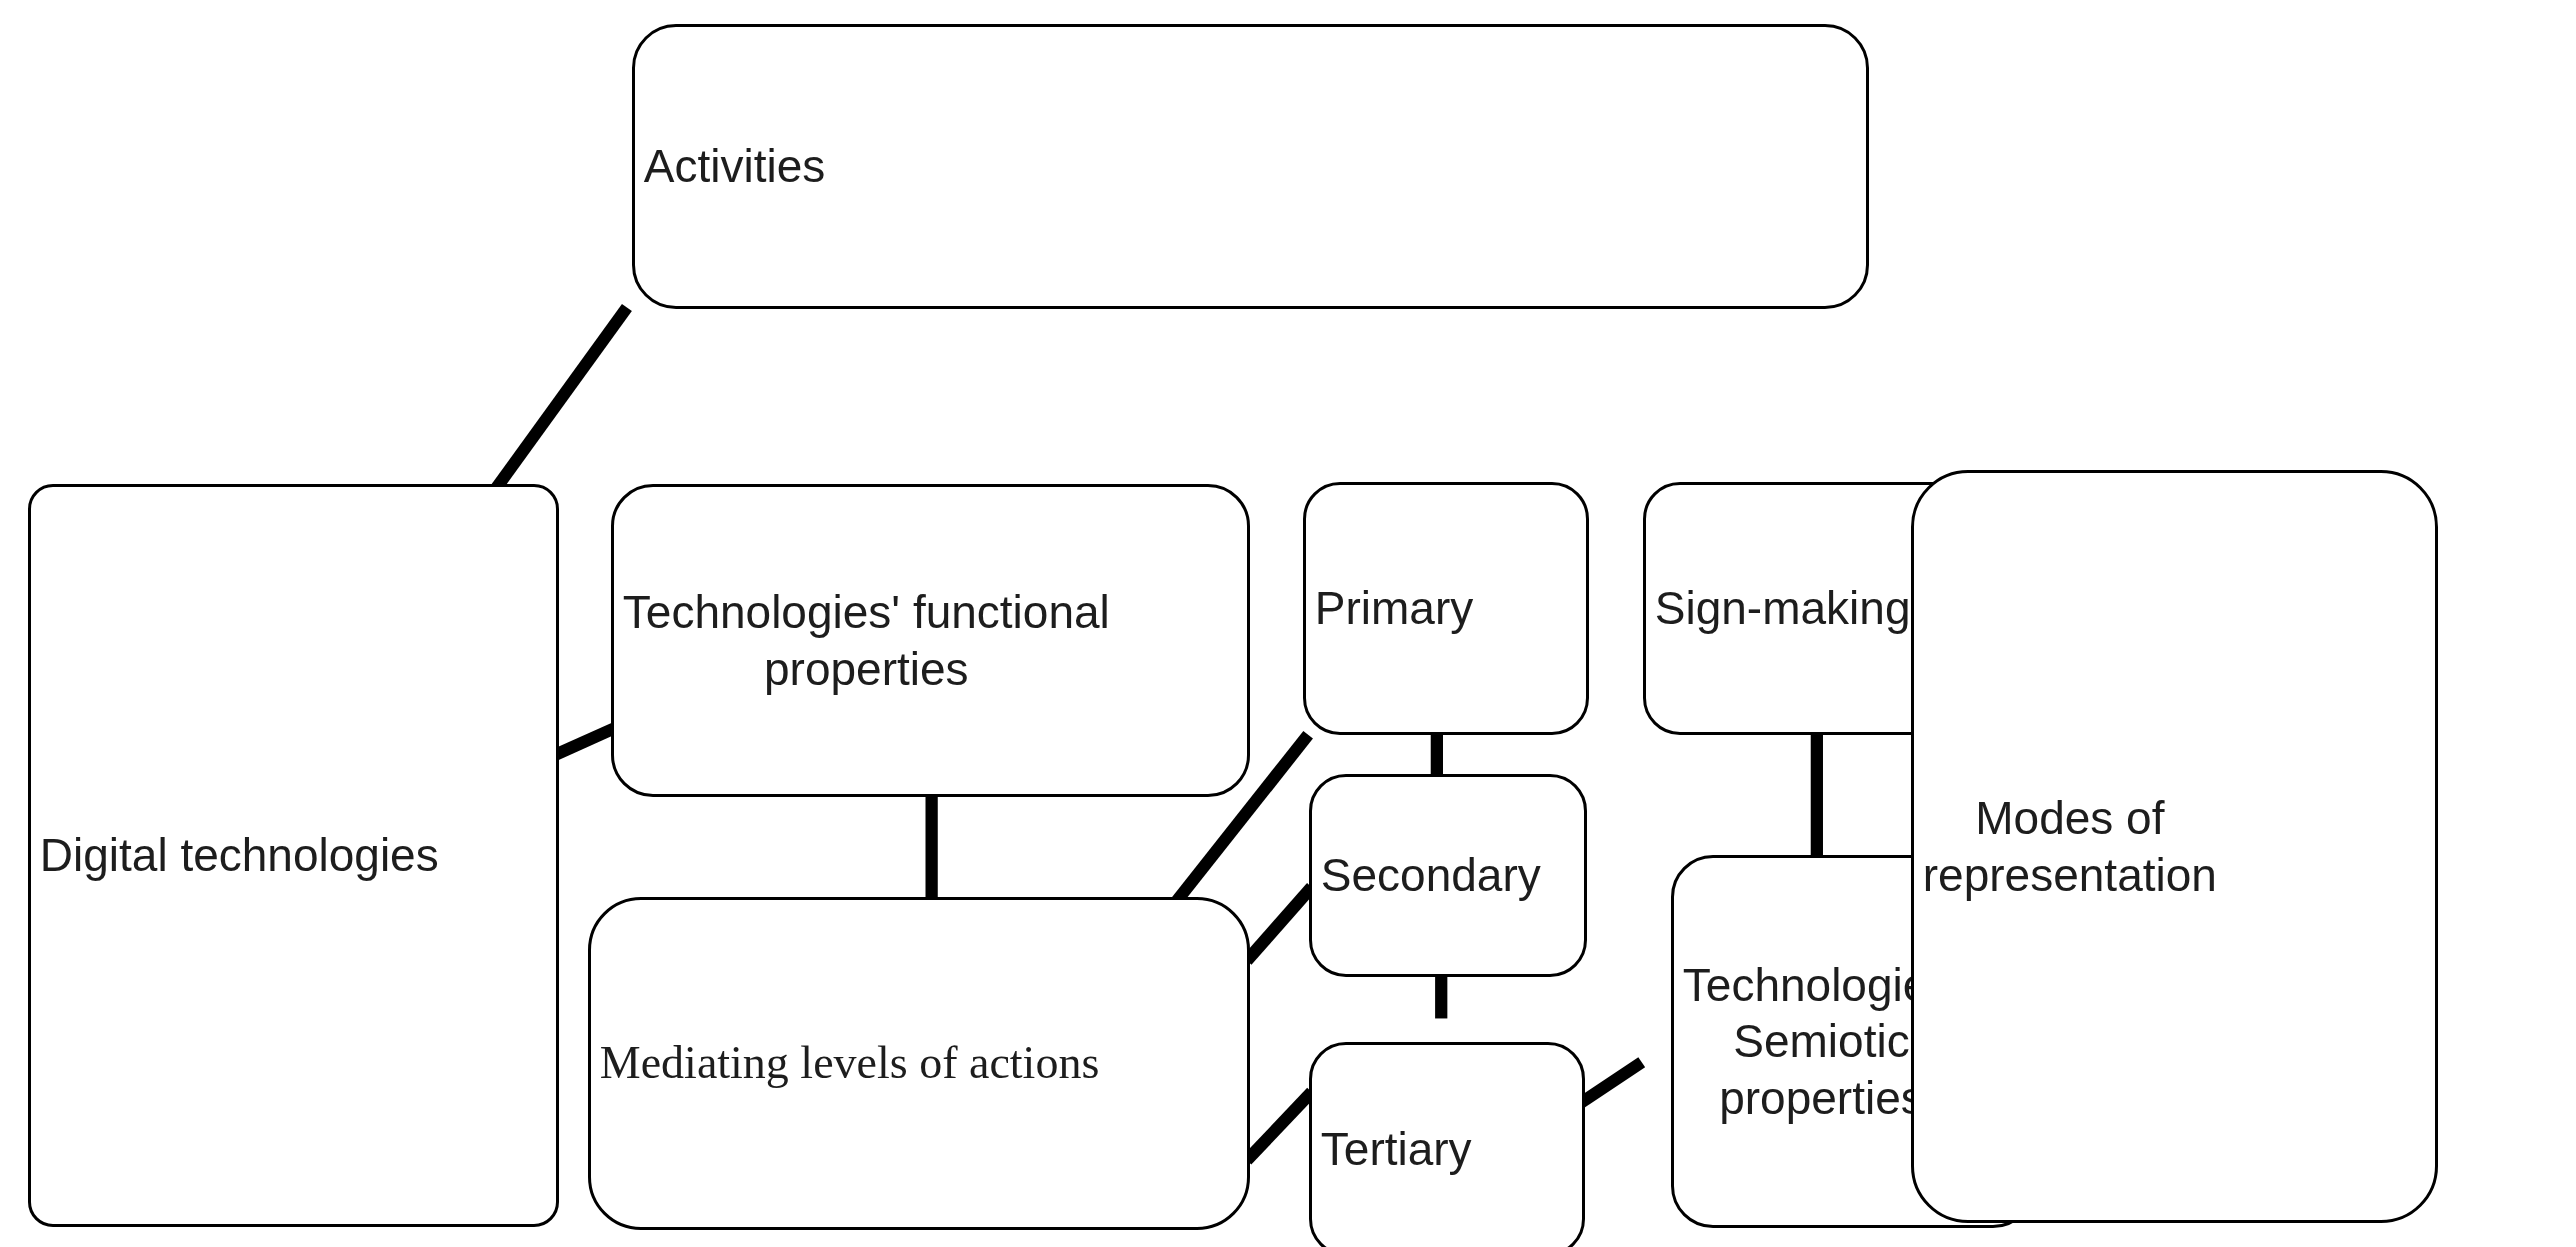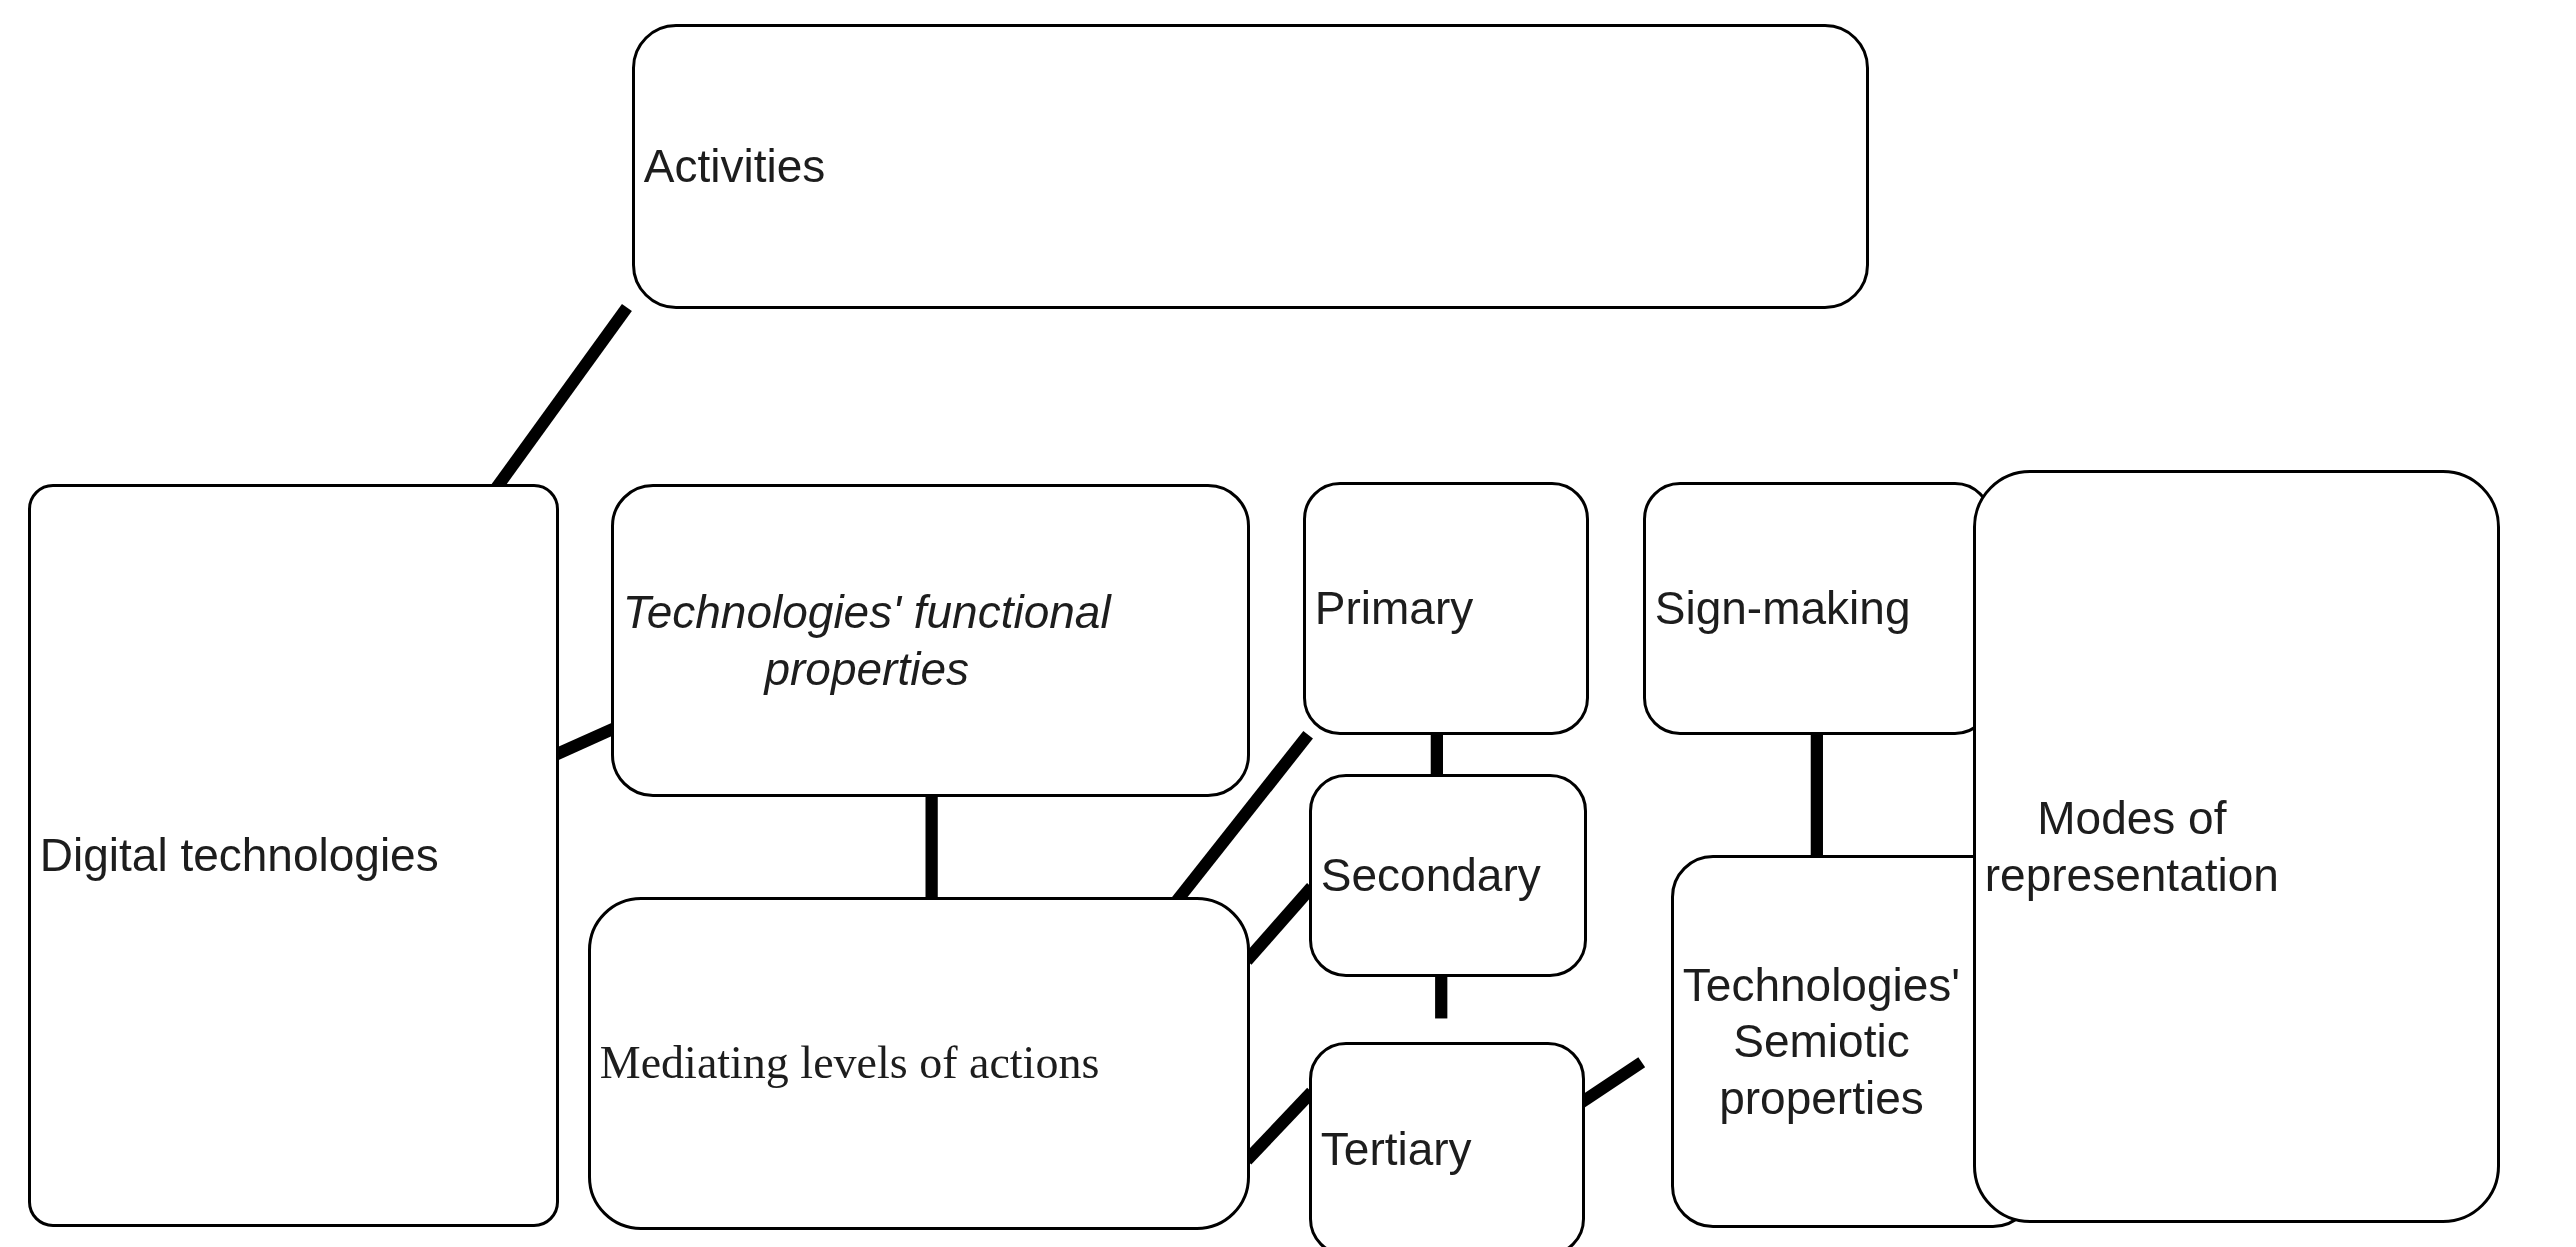--- a/index.html
+++ b/index.html
@@ -43,28 +43,28 @@
     text-align: center;
     white-space: pre-line;
     font-size: 46px;
     line-height: 1.22;
     color: #1d1d1d;
     padding: 0 8.8px;
   }
   
   .n-activities  { left: 632px;  top: 23.6px;   width: 1237px; height: 285px; border-radius: 44px; }
   .n-digital     { left: 28px;   top: 484px;  width: 531px;  height: 743px; border-radius: 25px; }
-  .n-functional  { left: 611px;  top: 484px;  width: 639px;  height: 313px; border-radius: 42px; font-style: italic; }
+  .n-functional  { left: 611px;  top: 484px;  width: 639px;  height: 313px; border-radius: 42px; }
   .n-mediating   { left: 588px;  top: 897px; width: 662px;  height: 333px; border-radius: 53px; font-family: Liberation Serif, serif; }
   .n-primary     { left: 1303px; top: 482px;  width: 286px;  height: 253px; border-radius: 37px; }
   .n-secondary   { left: 1309px; top: 774px;  width: 278px;  height: 203px; border-radius: 37px; }
   .n-tertiary    { left: 1309px; top: 1042px; width: 276px;  height: 214px; border-radius: 37px; }
   .n-signmaking  { left: 1643px; top: 482px;  width: 349px;  height: 253px; border-radius: 37px; }
   .n-semiotic    { left: 1671px; top: 855px;  width: 364px;  height: 373px; border-radius: 42px; }
-  .n-modes       { left: 1973px; top: 470px;  width: 527px;  height: 753px; border-radius: 57px; }
+  .n-modes       { left: 1911px; top: 470px;  width: 527px;  height: 753px; border-radius: 57px; }
 </style>
 </head>
 <body>
 
 <div class="canvas">
 
   <svg class="edge-layer" viewBox="0 0 2942 1425" xmlns="http://www.w3.org/2000/svg">
     <line x1="716" y1="351" x2="567" y2="557"></line>
     <line x1="634" y1="862" x2="703" y2="831"></line>
     <line x1="1064" y1="905" x2="1064" y2="1030"></line>

